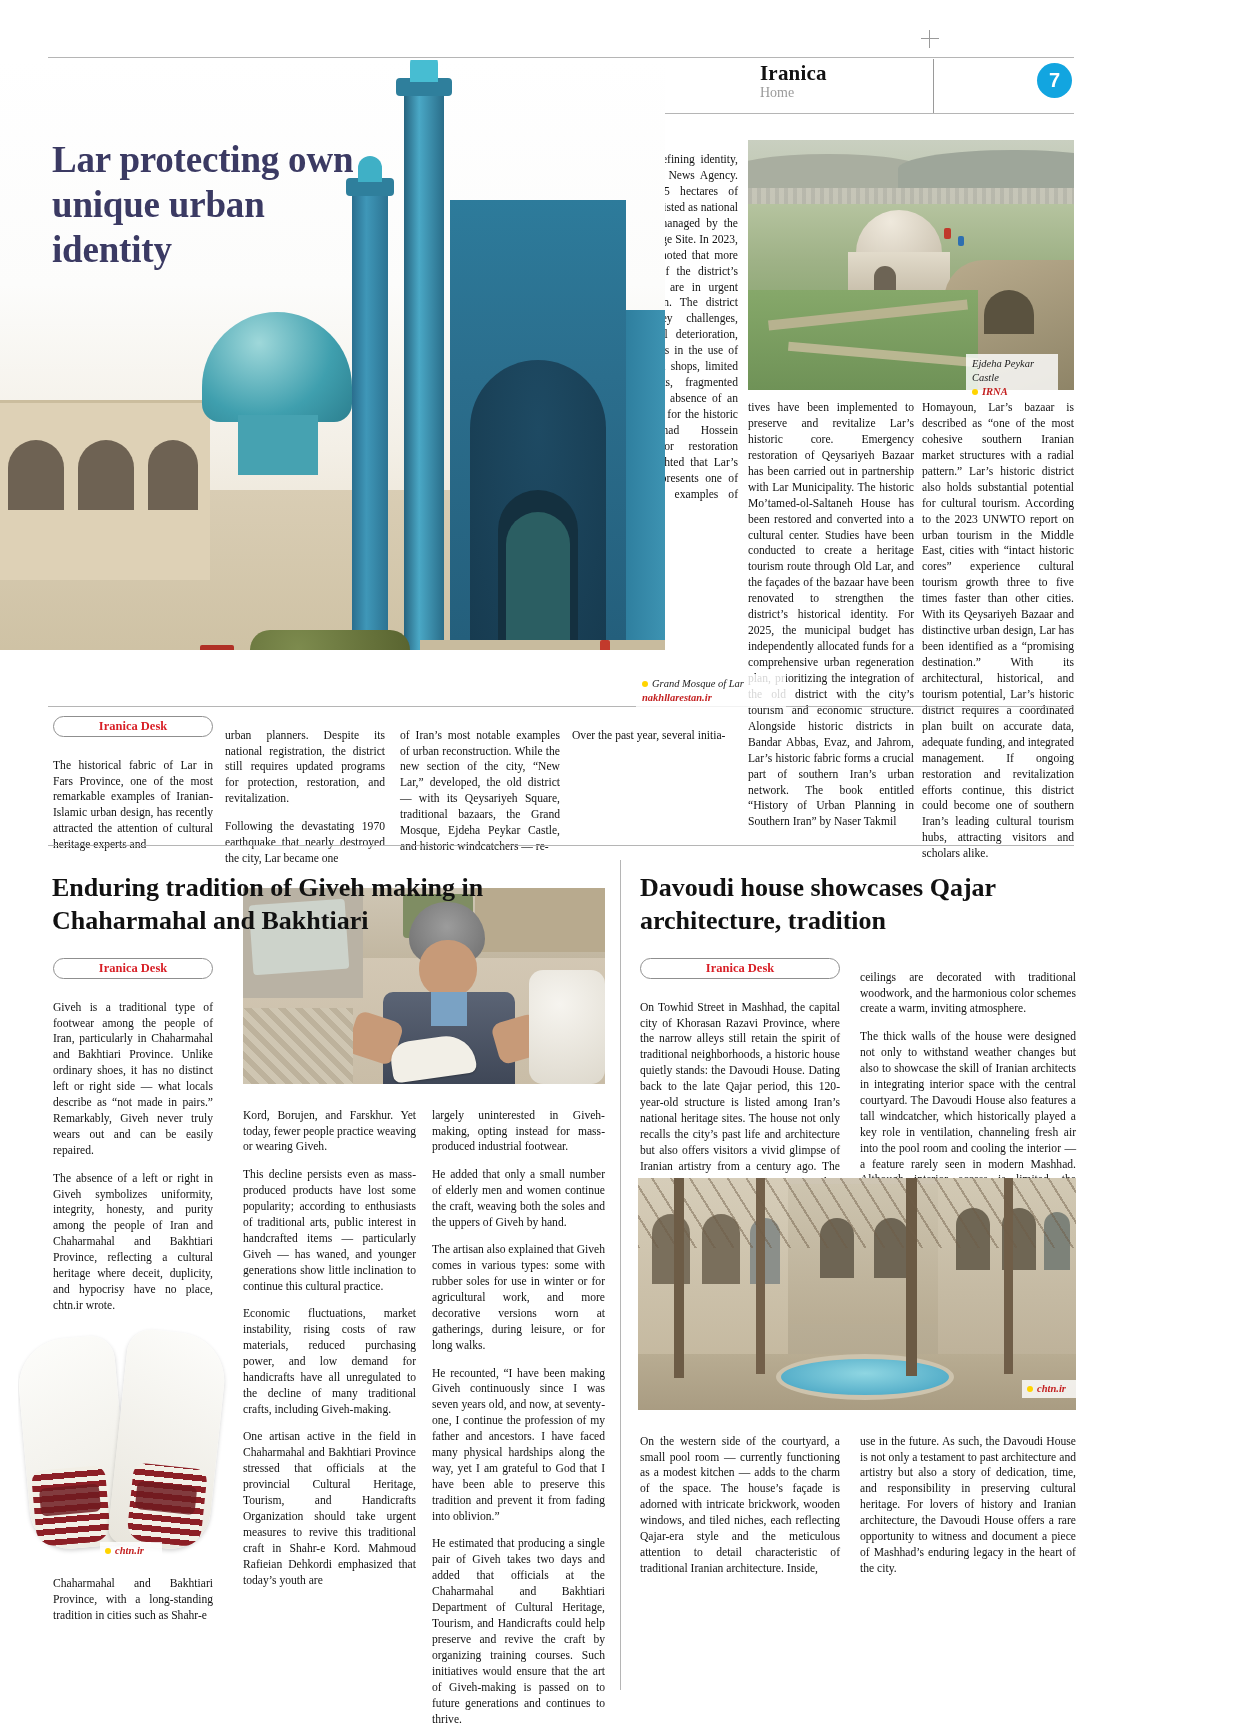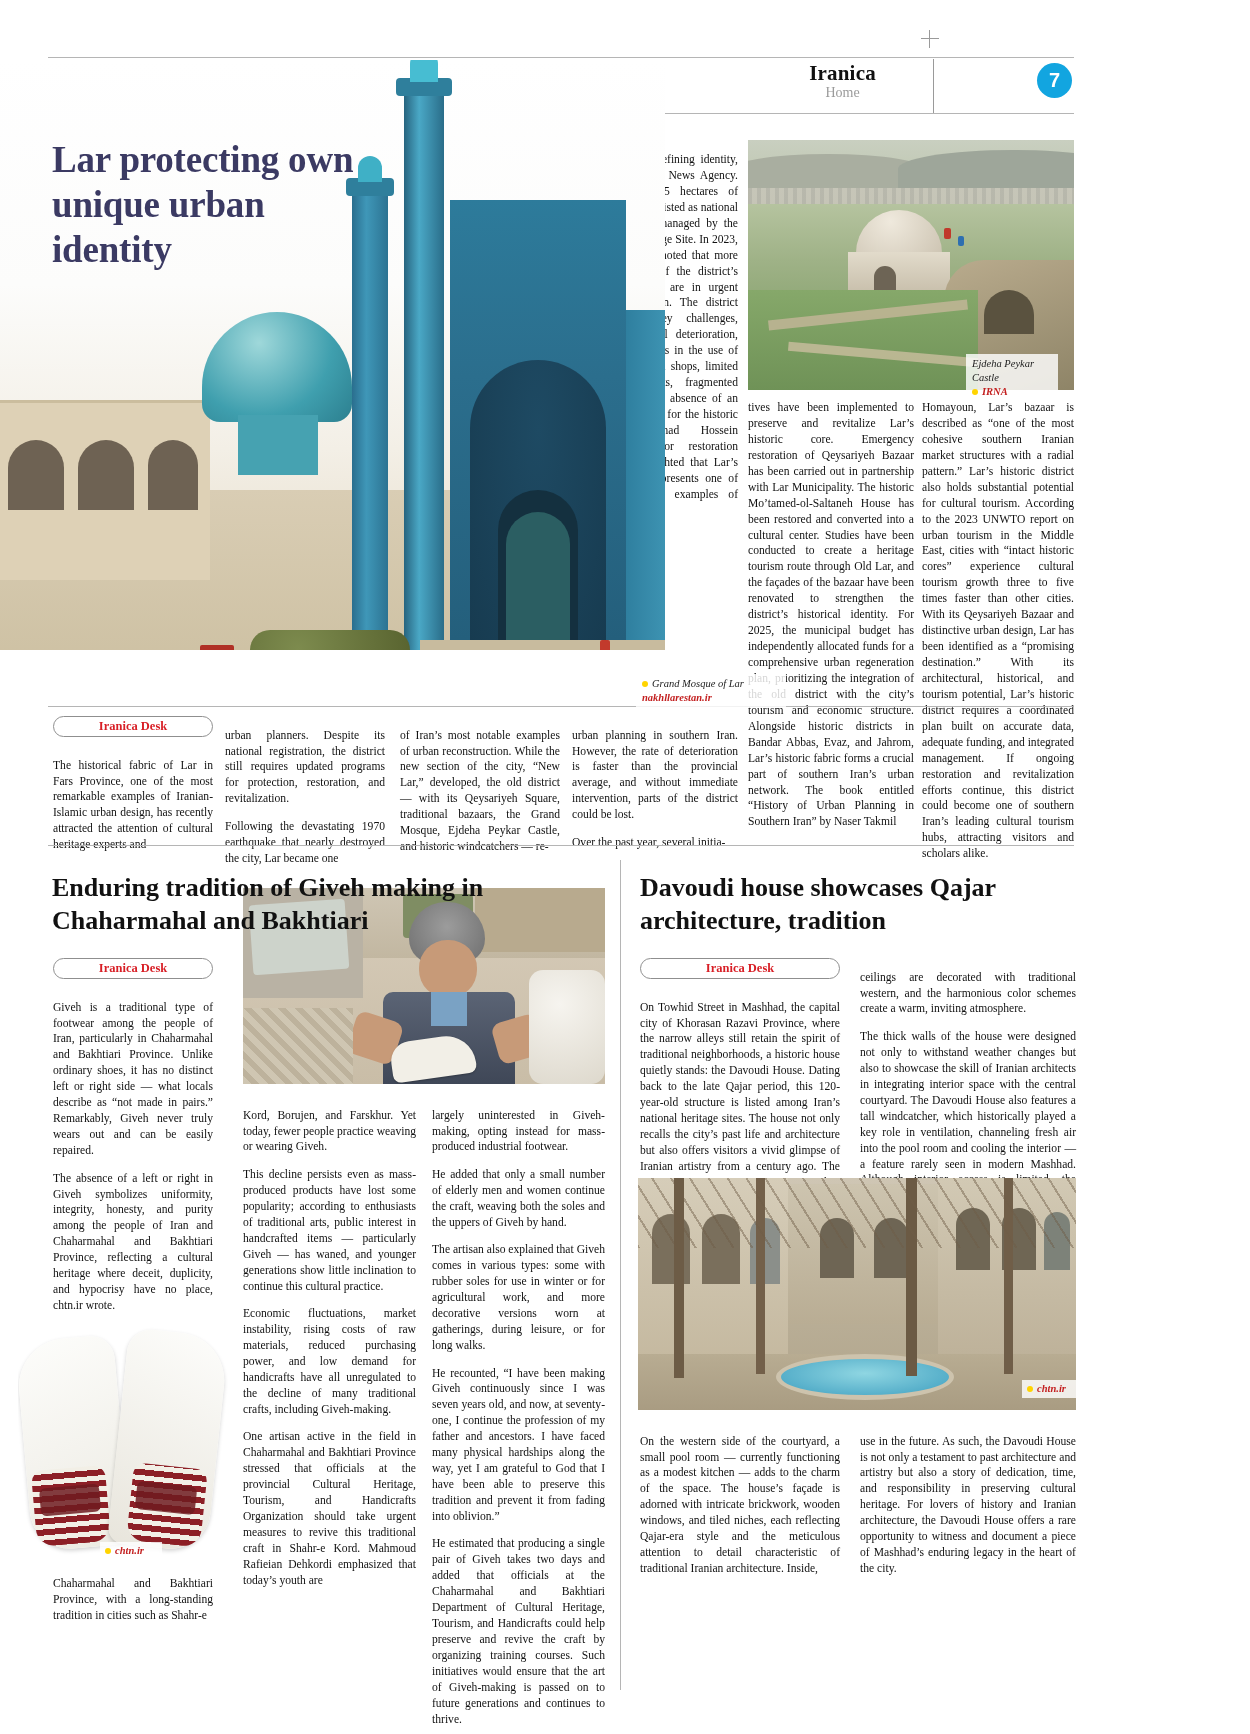--- a/index.html
+++ b/index.html
@@ -21,21 +21,21 @@
   .crossmark:after  { left:0; top:8px; width:18px; height:1px; }
 
   .hdr-rule-top { position:absolute; left:48px; top:57px; width:1026px; height:1px; background:#b5b5b5; }
   .hdr-rule-bot { position:absolute; left:48px; top:113px; width:1026px; height:1px; background:#b5b5b5; }
 
   .hdr-left { position:absolute; left:55px; top:60px; height:52px; display:flex; align-items:center; gap:0px; }
   .brand { font-weight:bold; font-size:14.5px; letter-spacing:.1px; }
   .dot-y { display:inline-block; width:7px; height:7px; border-radius:50%; background:#ffd400; margin:0 6px 1px 7px; }
   .hdr-date { font-size:14.5px; }
 
-  .hdr-section { position:absolute; left:760px; top:58px; width:165px; text-align:center; }
+  .hdr-section { position:absolute; left:760px; top:58px; width:165px; text-align:left; }
   .sec-title { font-weight:bold; font-size:21px; letter-spacing:.2px; line-height:1.05; margin-top:4px;}
   .sec-sub { color:#9b9b9b; font-size:14px; margin-top:1px; }
   .hdr-divider { position:absolute; left:933px; top:59px; width:1px; height:54px; background:#9a9a9a; }
 
   .pagenum { position:absolute; left:1037px; top:63px; width:35px; height:35px; border-radius:50%;
              background:#12a5e0; color:#fff; font-weight:bold; font-size:20px;
              display:flex; align-items:center; justify-content:center; font-family:"Liberation Sans",sans-serif; }
 
   
   .lead-title { position:absolute; left:52px; top:137px; width:330px;
@@ -202,21 +202,20 @@
     <p>The historical fabric of Lar in Fars Province, one of the most remarkable examples of Iranian-Islamic urban design, has recently attracted the attention of cultural heritage experts and</p>
   </div>
   <div class="lead-bottom-col lb2">
     <p>urban planners. Despite its national registration, the district still requires updated programs for protection, restoration, and revitalization.</p>
   <p>Following the devastating 1970 earthquake that nearly destroyed the city, Lar became one</p>
     </div>
   <div class="lead-bottom-col lb3">
     <p>of Iran’s most notable examples of urban reconstruction. While the new section of the city, “New Lar,” developed, the old district — with its Qeysariyeh Square, traditional bazaars, the Grand Mosque, Ejdeha Peykar Castle, and historic windcatchers — re-</p>
   </div>
   <div class="lead-bottom-col lb4">
-    <p>urban planning in southern Iran. However, the rate of deterioration is faster than the provincial average, and without immediate intervention, parts of the district could be lost.</p>
   <p>Over the past year, several initia-</p>
     </div>
 
   <div class="sep-rule" style="left:48px; top:845px; width:1026px;"></div>
 
   <div class="h2 s2-title">Enduring tradition of Giveh making in Chaharmahal and Bakhtiari</div>
 
   <div class="giveh-photo">
     <div class="ph" style="background:linear-gradient(#d8cdbb,#c9bda7);"></div>
     <div style="position:absolute;left:0;top:0;width:362px;height:70px;background:linear-gradient(#cfc6b4,#c2b7a1);"></div>
@@ -286,21 +285,21 @@
 
   <div class="desk-badge" style="left:640px; top:958px; width:200px;">
     <span>Iranica Desk</span>
   </div>
 
   <div class="body-col" style="left:640px; top:988px; width:200px;">
     <p>On Towhid Street in Mashhad, the capital city of Khorasan Razavi Province, where the narrow alleys still retain the spirit of traditional neighborhoods, a historic house quietly stands: the Davoudi House. Dating back to the late Qajar period, this 120-year-old structure is listed among Iran’s national heritage sites. The house not only recalls the city’s past life and architecture but also offers visitors a vivid glimpse of Iranian artistry from a century ago. The property spans 417 square meters with a total built area of 526 square meters.</p>
   <p>Entrance to the house is through a short, narrow corridor leading to the central courtyard. The courtyard, featuring an egg-shaped pool and shaded trees, exudes a serene atmosphere. Three sides of the courtyard are lined with the house’s main buildings, while the fourth side contains the kitchen, now used as a storage space, chtn.ir wrote.</p>
     </div>
   <div class="body-col" style="left:860px; top:958px; width:216px;">
-    <p>ceilings are decorated with traditional western, and the harmonious color schemes create a warm, inviting atmosphere.</p>
+    <p>ceilings are decorated with traditional woodwork, and the harmonious color schemes create a warm, inviting atmosphere.</p>
   <p>The thick walls of the house were designed not only to withstand weather changes but also to showcase the skill of Iranian architects in integrating interior space with the central courtyard. The Davoudi House also features a tall windcatcher, which historically played a key role in ventilation, channeling fresh air into the pool room and cooling the interior — a feature rarely seen in modern Mashhad. Although interior access is limited, the exterior façade and central courtyard provide an unforgettable experience for visitors. The silence and tranquility of the courtyard, contrasting with the bustling Towhid Street, offer a moment to experience Mashhad’s historic atmosphere and step away from modern life. The owner, Ebrahim Davoudi, has long been working to restore and preserve this valuable heritage site, aiming to ensure its sustainable</p>
     </div>
 
   <div class="davoudi-photo">
     <div class="ph" style="background:linear-gradient(#cfc6b4 0%, #c6bca7 30%, #b9ae96 60%, #b0a48b 100%);"></div>
 
     <div style="position:absolute;left:0;top:0;width:150px;height:180px;background:linear-gradient(#d6cdb9,#c5b9a0);"></div>
     <div style="position:absolute;left:14px;top:36px;width:38px;height:70px;background:#7a6f5c;border-radius:19px 19px 0 0;"></div>
     <div style="position:absolute;left:64px;top:36px;width:38px;height:70px;background:#7a6f5c;border-radius:19px 19px 0 0;"></div>
     <div style="position:absolute;left:112px;top:40px;width:30px;height:66px;background:#8b8f8a;border-radius:15px 15px 0 0;"></div>

